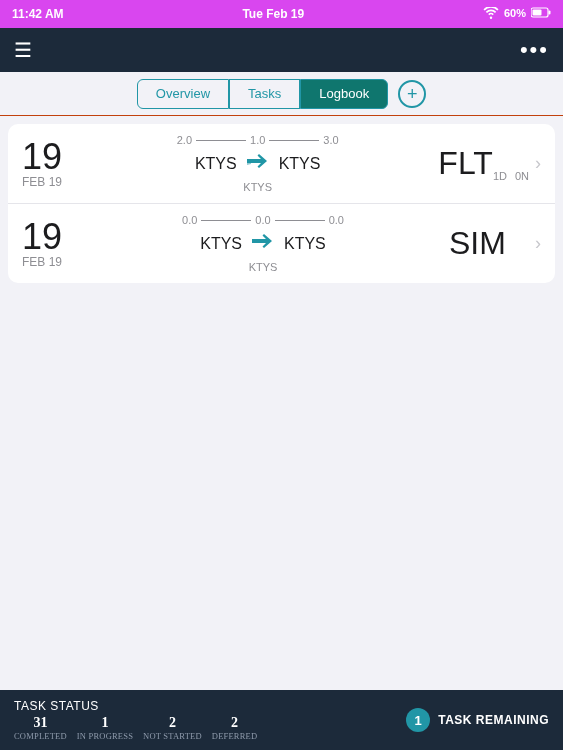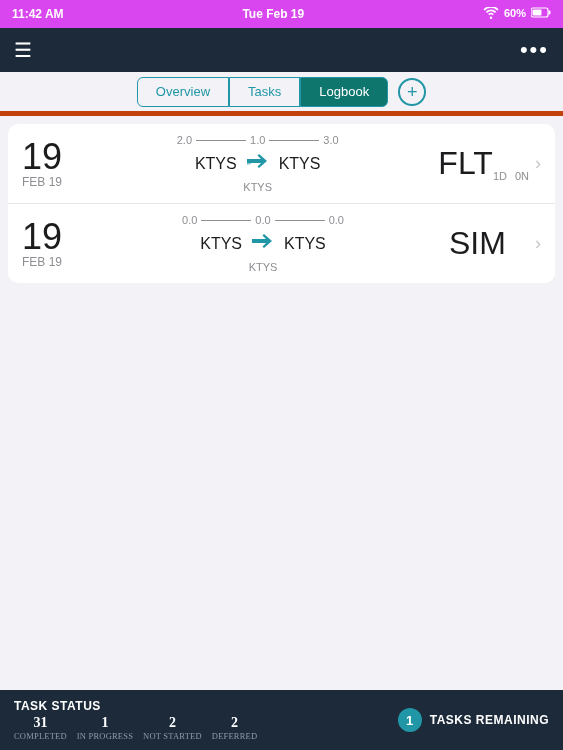--- a/index.html
+++ b/index.html
@@ -46,21 +46,21 @@
     }
 
     
     .tab-bar {
       background: #f2f2f7;
       height: 44px;
       display: flex;
       align-items: center;
       justify-content: center;
       gap: 0;
-      border-bottom: 5px solid #c2410c;
+      border-bottom: 1px solid #c2410c;
     }
     .tab-segment {
       display: flex;
       align-items: center;
     }
     .tab-btn {
       height: 30px;
       padding: 0 18px;
       border: 1px solid #2196a6;
       background: transparent;
@@ -206,21 +206,21 @@
     }
     .task-status-section {
       display: flex;
       flex-direction: column;
       gap: 2px;
       min-width: 110px;
     }
     .task-status-label {
       color: white;
       font-size: 12px;
-      font-weight: 700;
+      font-weight: 400;
       letter-spacing: 0.5px;
     }
     .task-status-counts {
       display: flex;
       gap: 10px;
       font-family: Liberation Serif, serif;
     }
     .task-count-item {
       display: flex;
       flex-direction: column;
@@ -391,15 +391,15 @@
         <span class="task-count-sub">NOT STARTED</span>
       </div>
       <div class="task-count-item">
         <span class="task-count-num">2</span>
         <span class="task-count-sub">DEFERRED</span>
       </div>
     </div>
   </div>
   <div class="task-remaining-section">
     <div class="task-remaining-badge">1</div>
-    <span class="task-remaining-label">TASKS REMAINING</span>
+    <span class="task-remaining-label">TASK REMAINING</span>
   </div>
 </div>
 
 </body></html>

